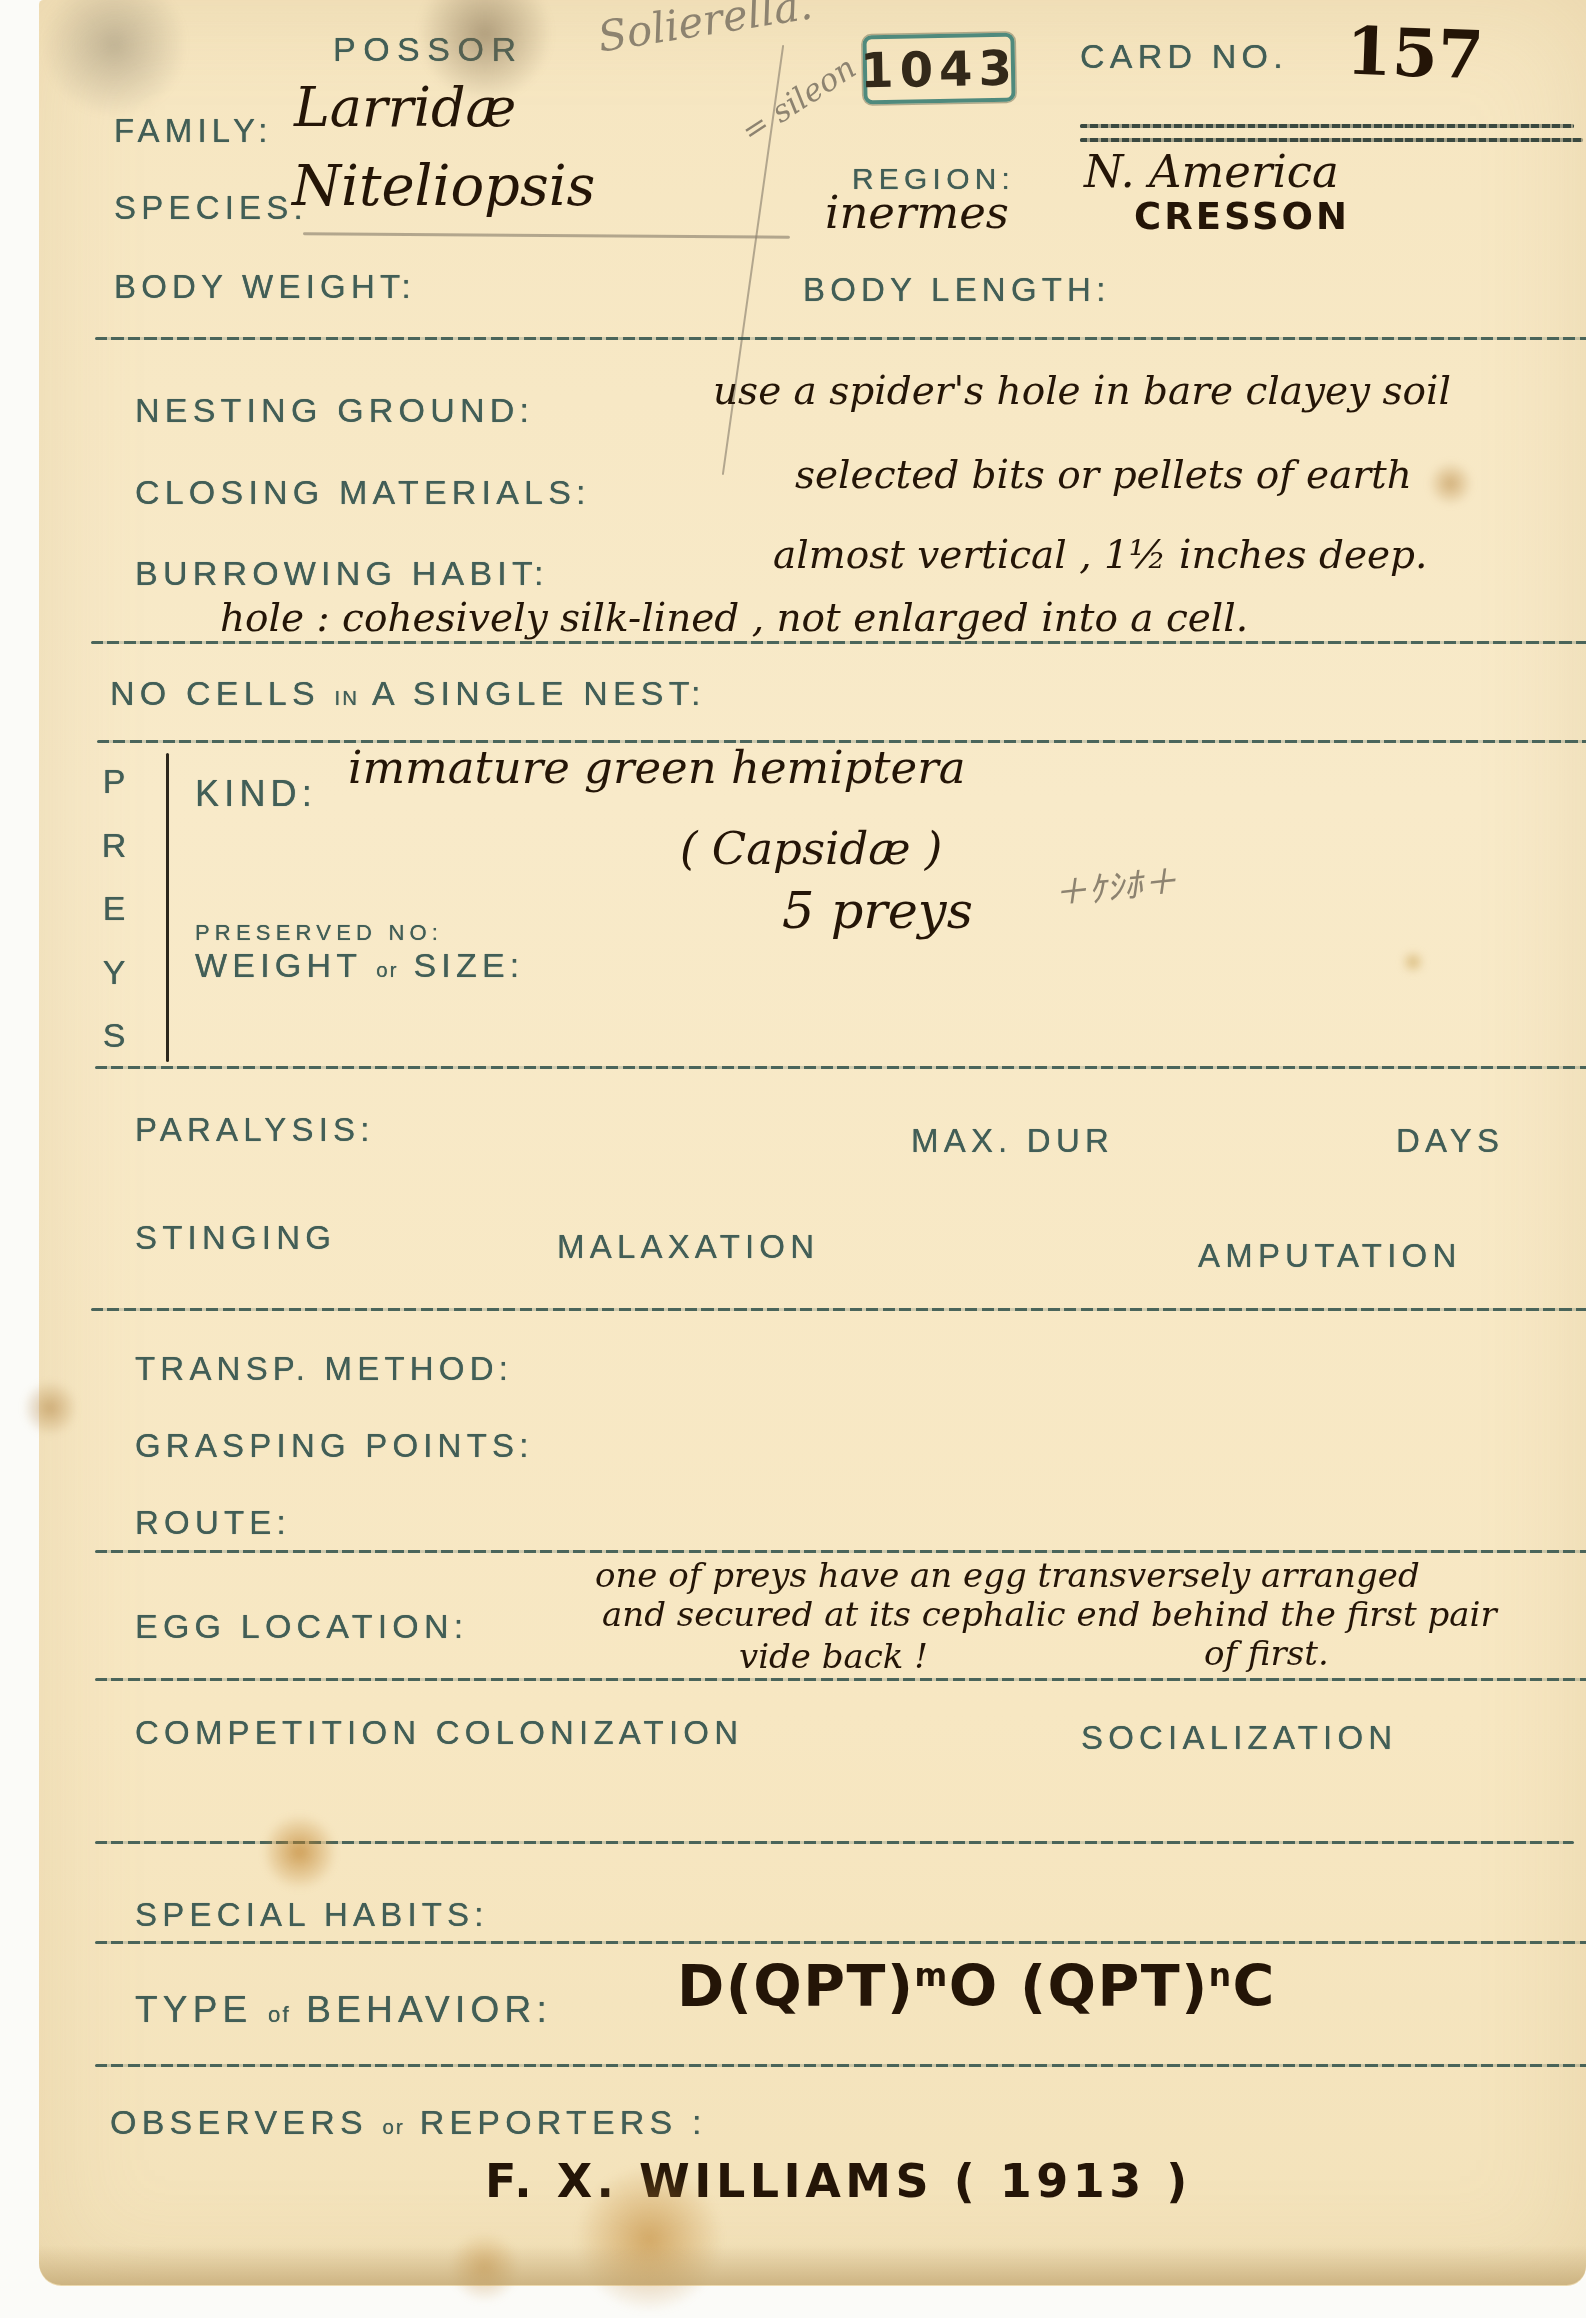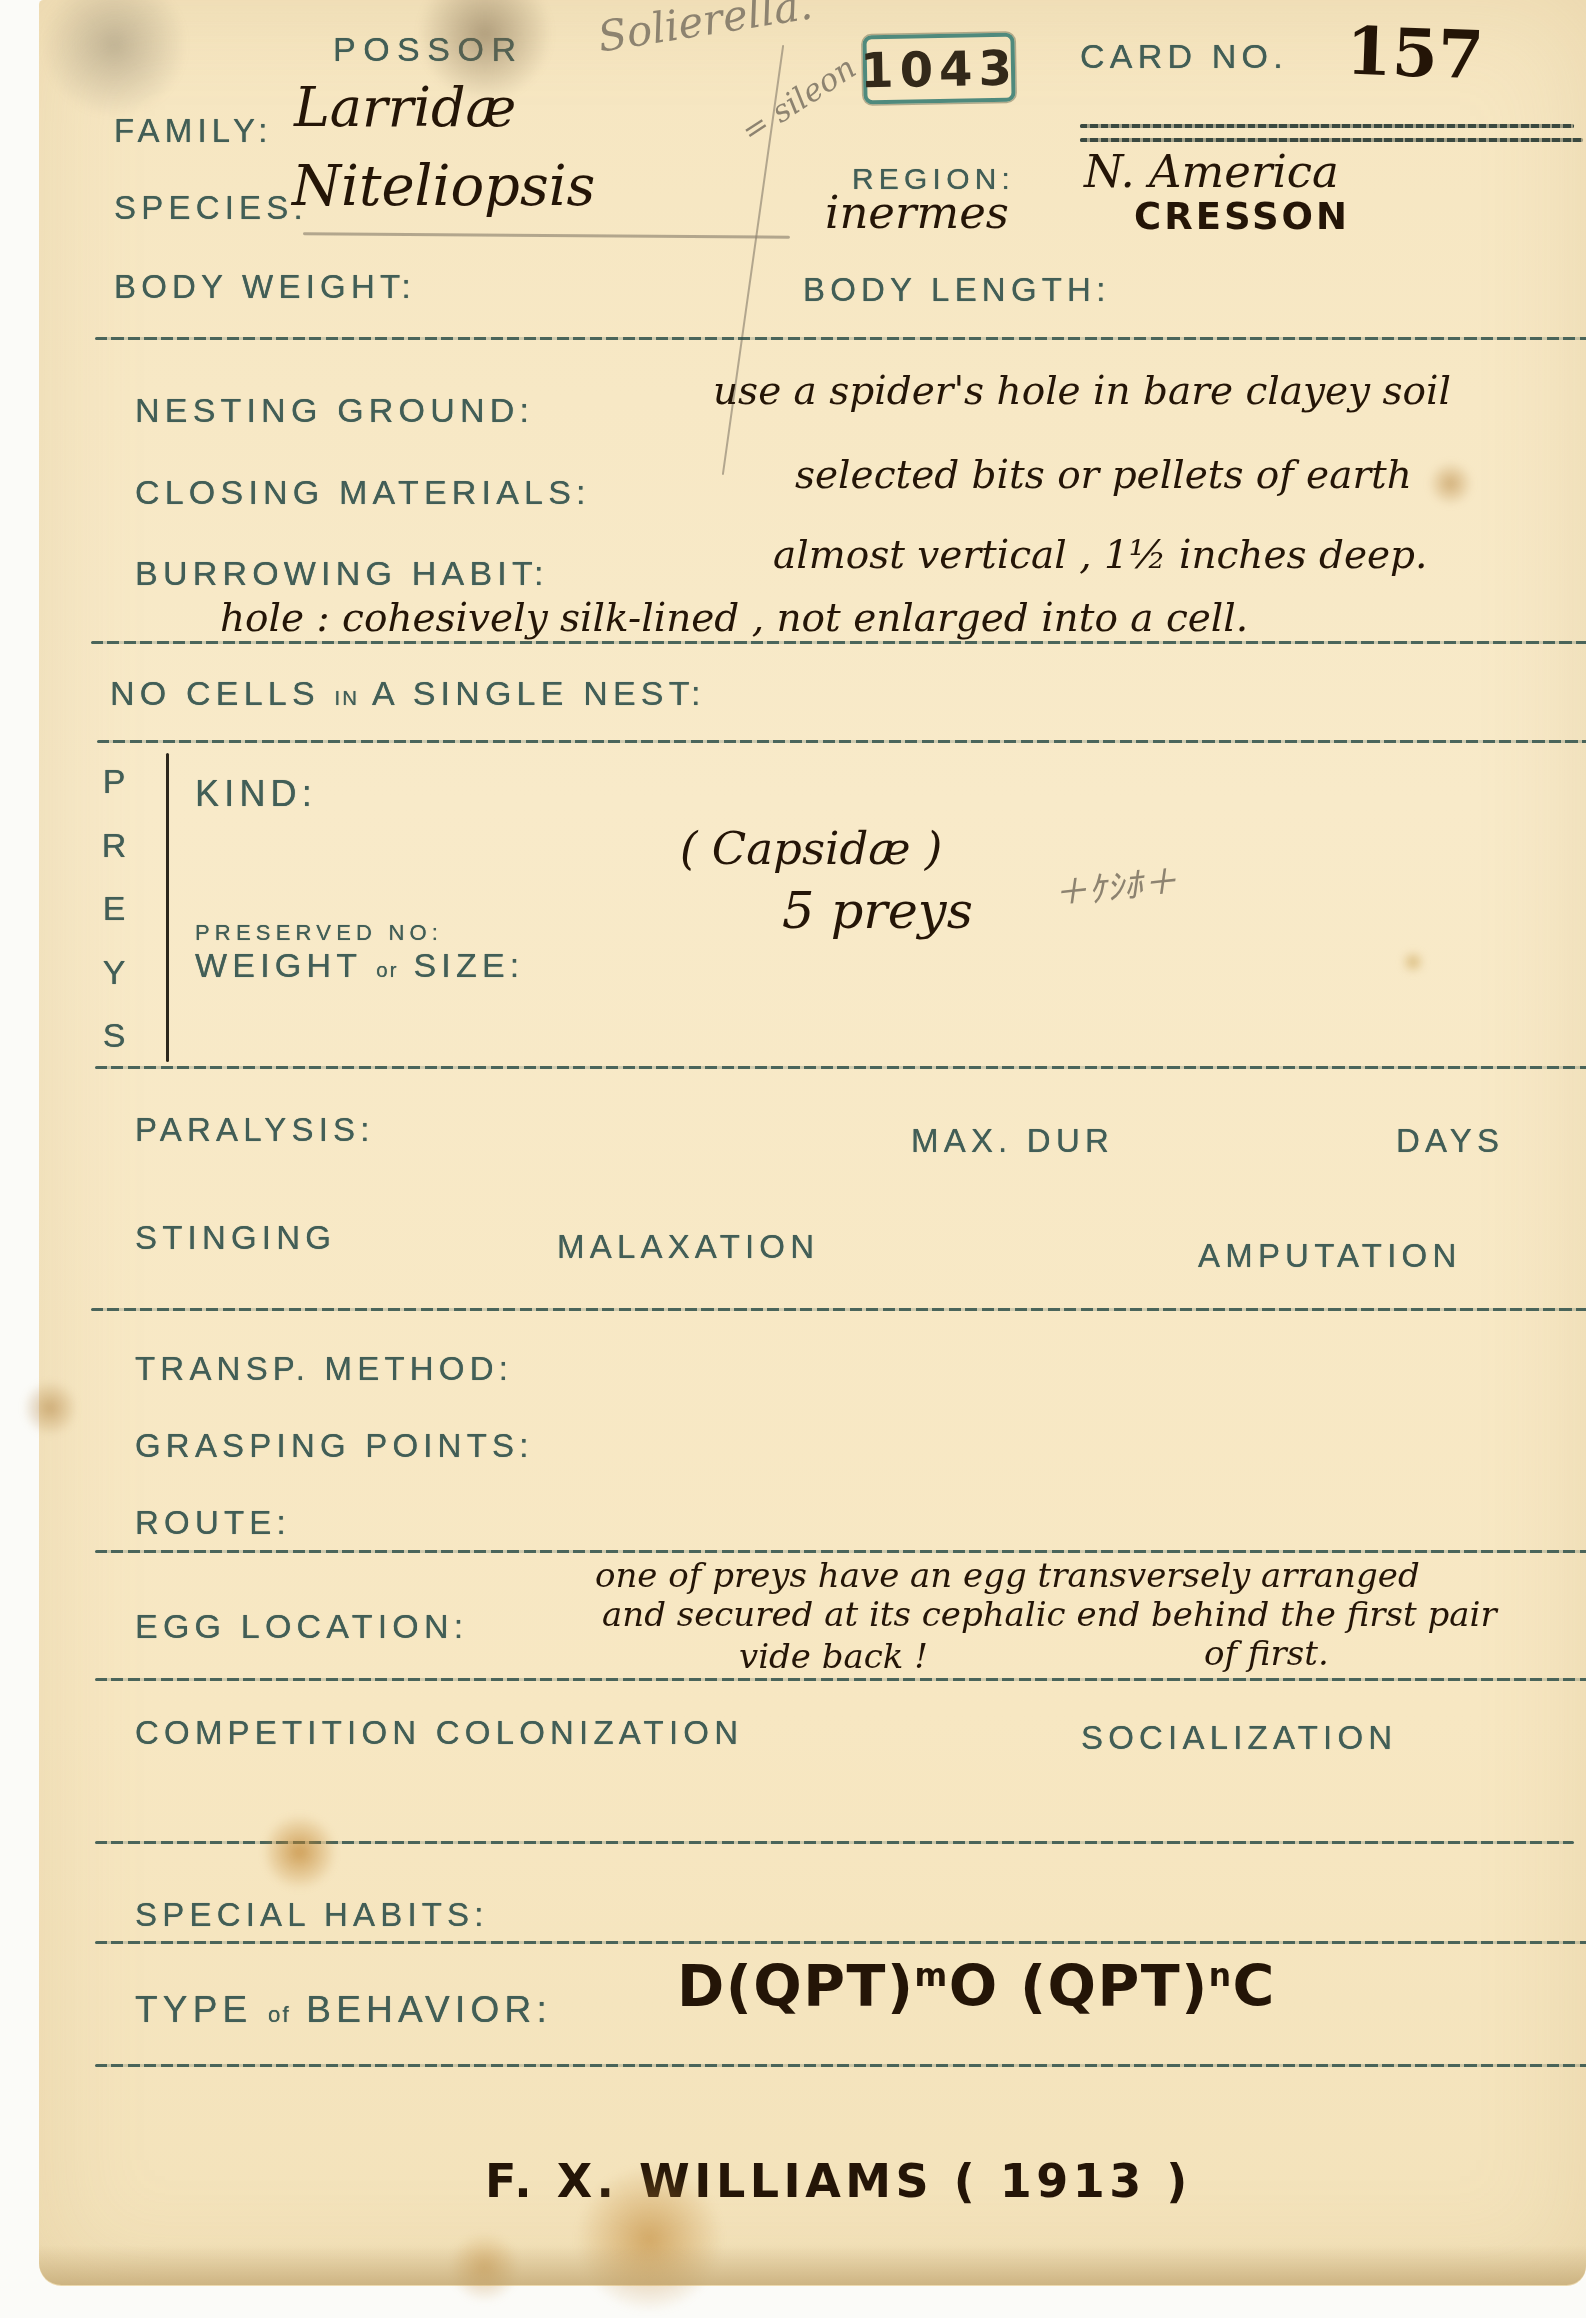--- a/index.html
+++ b/index.html
@@ -114,20 +114,21 @@
     <span class="sm">IN</span>
     <span>A SINGLE NEST:</span>
   </div>
 
   <div class="rule" style="left:58px;top:740px;width:1507px;"></div>
 
   <div class="vert" style="left:55px;top:762px;height:307px;">PREYS</div>
   <div class="vline" style="left:127px;top:753px;height:309px;"></div>
 
   <div class="l" style="left:156px;top:773px;font-size:36px;">KIND:</div>
+  <div class="hw" style="left:309px;top:741px;font-size:45px;">immature green hemiptera</div>
   <div class="hw" style="left:641px;top:822px;font-size:45px;">( Capsidæ )</div>
   <div class="pencil" style="left:1013px;top:867px;font-size:36px;transform:rotate(-6deg);">＋ｹｼﾎ＋</div>
 
   <div class="l" style="left:156px;top:920px;font-size:22px;">PRESERVED NO:</div>
   <div class="hw" style="left:743px;top:881px;font-size:51px;">5 preys</div>
 
   <div class="l" style="left:156px;top:946px;font-size:34px;">
     <span>WEIGHT</span>
     <span class="sm">or</span>
     <span>SIZE:</span>
@@ -172,20 +173,25 @@
     <span>TYPE</span>
     <span class="sm">of</span>
     <span>BEHAVIOR:</span>
   </div>
   <div class="formula" style="left:638px;top:1953px;">
     <span>D(QPT)</span><sup>m</sup><span>O (QPT)</span><sup>n</sup><span>C</span>
   </div>
 
   <div class="rule" style="left:56px;top:2064px;width:1513px;"></div>
 
+  <div class="l" style="left:71px;top:2103px;font-size:34px;">
+    <span>OBSERVERS</span>
+    <span class="sm">or</span>
+    <span>REPORTERS :</span>
+  </div>
   <div class="hc" style="left:446px;top:2154px;font-size:46px;letter-spacing:4.5px;">F. X. WILLIAMS ( 1913 )</div>
 
   <div class="stain" style="left:-7.5px;top:-30px;width:165px;height:150px;background:radial-gradient(circle,rgba(120,110,90,.4) 0%,transparent 65%);"></div>
   <div class="stain" style="left:371px;top:-37px;width:150px;height:142px;background:radial-gradient(circle,rgba(125,105,75,.55) 0%,transparent 65%);"></div>
   <div class="stain" style="left:1389px;top:461px;width:45px;height:45px;background:radial-gradient(circle,rgba(180,130,60,.55) 0%,transparent 70%);"></div>
   <div class="stain" style="left:1362px;top:950px;width:24px;height:24px;background:radial-gradient(circle,rgba(200,160,80,.6) 0%,transparent 70%);"></div>
   <div class="stain" style="left:-15px;top:1378px;width:52px;height:60px;background:radial-gradient(circle,rgba(170,120,50,.5) 0%,transparent 70%);"></div>
   <div class="stain" style="left:225px;top:1809px;width:71px;height:86px;background:radial-gradient(circle,rgba(190,130,45,.7) 0%,transparent 68%);"></div>
   <div class="stain" style="left:528px;top:2164px;width:165px;height:150px;background:radial-gradient(circle,rgba(195,140,60,.65) 0%,transparent 66%);"></div>
   <div class="stain" style="left:410px;top:2232px;width:71px;height:71px;background:radial-gradient(circle,rgba(195,140,60,.5) 0%,transparent 70%);"></div>

